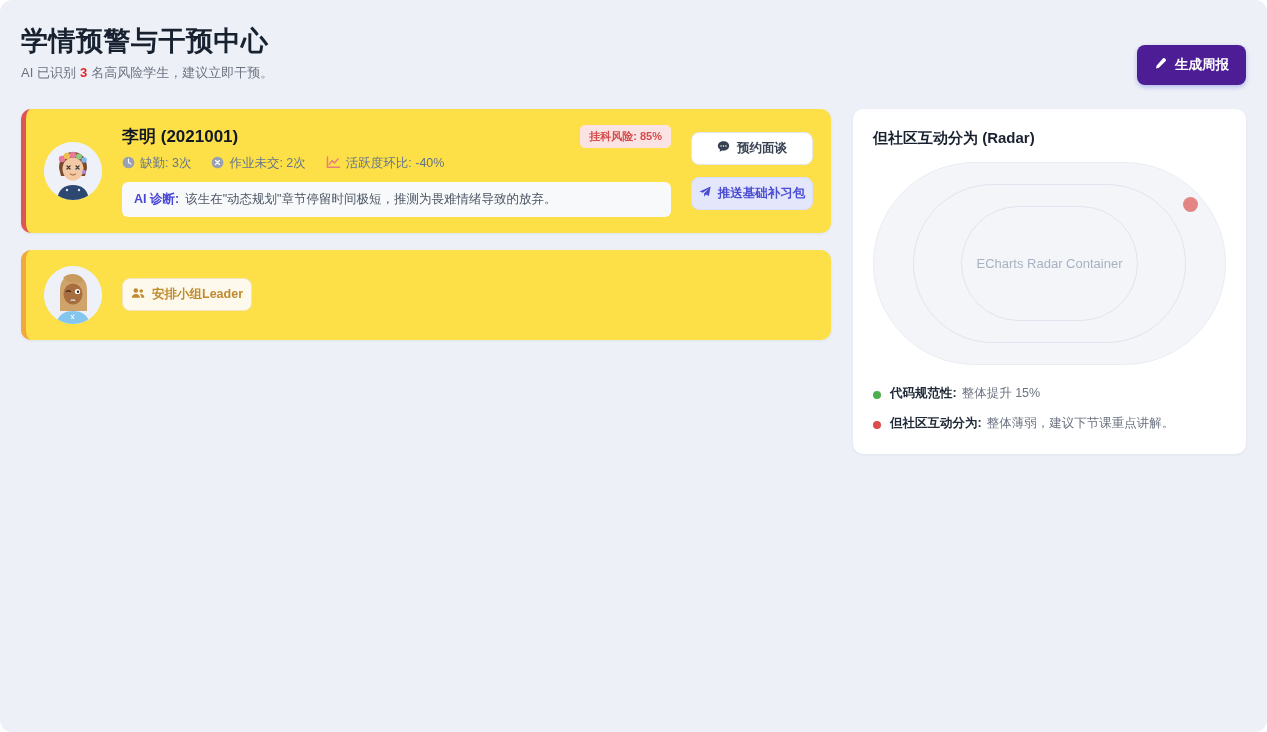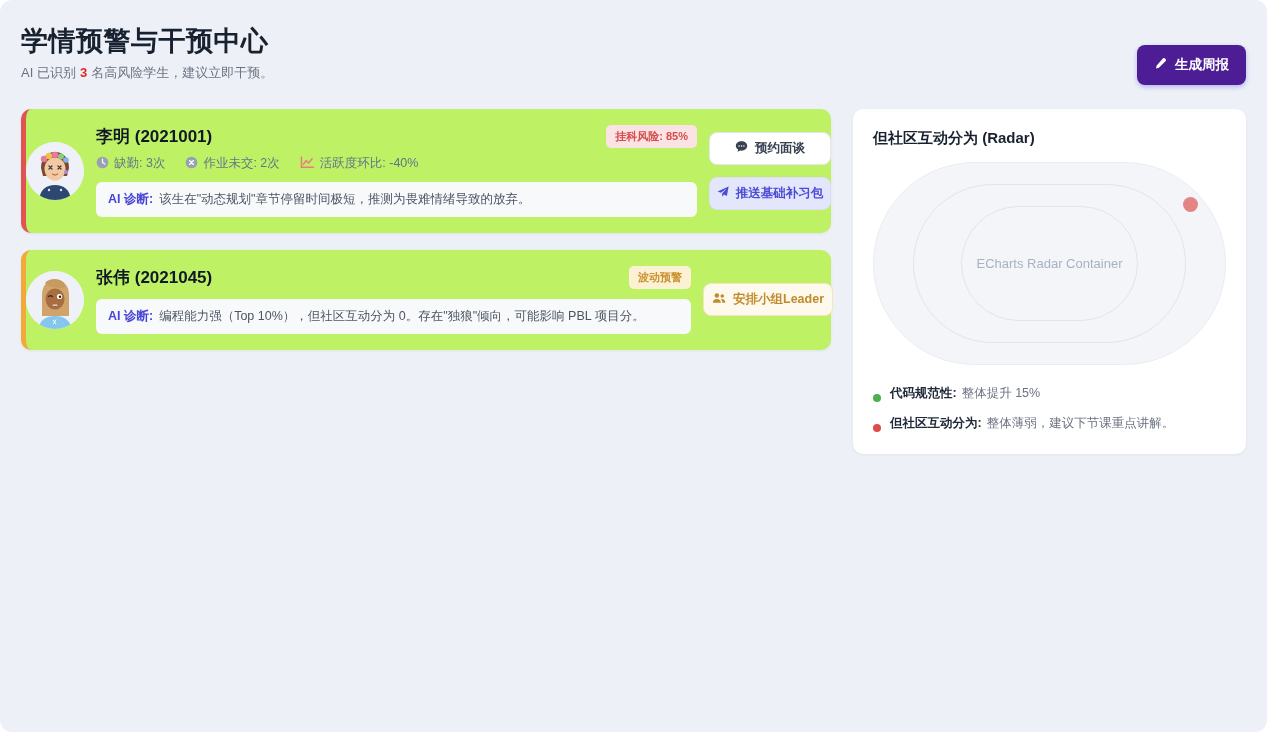--- a/index.html
+++ b/index.html
@@ -25,22 +25,22 @@
     font-family:inherit;
   }
 
   
   .main { display:flex; gap:22px; margin-top:24px; align-items:flex-start; }
   .left-col { flex:1; display:flex; flex-direction:column; gap:17px; }
   .right-col { width:393px; }
 
   
   .student-card {
-    background:#bef264; border-radius:10px; padding:16px 0;
-    display:flex; align-items:center; gap:12px;
+    background:#fde047; border-radius:10px; padding:16px 18px;
+    display:flex; align-items:center; gap:20px;
     box-shadow:0 1px 3px rgba(30,41,59,.07);
   }
   .risk-high { border-left:5px solid #e05454; }
   .risk-mid  { border-left:5px solid #f2a93b; }
 
   .avatar { width:58px; height:58px; border-radius:50%; background:#eef1f8; overflow:hidden; flex:none; }
 
   .card-body { flex:1; min-width:0; }
   .name-row { display:flex; justify-content:space-between; align-items:flex-start; }
   .student-name { font-size:17px; font-weight:bold; color:#111827; }
@@ -84,21 +84,21 @@
   .radar-placeholder-text {
     position:absolute; inset:0; display:flex; align-items:center; justify-content:center;
     font-size:13px; color:#a9b2c2;
   }
   .radar-dot {
     position:absolute; width:15px; height:15px; border-radius:50%;
     background:#e48585; right:28px; top:35px;
   }
 
   .insights { margin-top:20px; }
-  .insight { display:flex; align-items:flex-end; gap:9px; font-size:12.5px; margin-bottom:13px; }
+  .insight { display:flex; align-items:center; gap:9px; font-size:12.5px; margin-bottom:13px; }
   .insight:last-child { margin-bottom:2px; }
   .dot { width:8px; height:8px; border-radius:50%; flex:none; margin-top:3px; }
   .dot-green { background:#4caf50; }
   .dot-red { background:#dd4b4b; }
   .insight-label { font-weight:bold; color:#1f2937; margin-right:5px; }
   .insight-text { color:#6b7280; }
 </style>
 </head>
 <body>
 
@@ -222,29 +222,20 @@
             <circle cx="34" cy="25.7" r="1.2" fill="#2d1c0e"></circle>
             <path d="M25.5 33.5a4 3.2 0 0 0 7 0z" fill="#5d3319"></path>
             <path d="M26.5 33.5h5v1.2h-5z" fill="#fff"></path>
             <path d="M12 58c2-9 8-13 17-13s15 4 17 13z" fill="#85c6ee"></path>
             <g stroke="#fff" stroke-width="1" fill="none">
               <path d="M27 49l3 4M30 48.5l-2.5 4.5"></path>
             </g>
           </svg>
         </div>
 
-        <div class="card-body">
-          <div class="name-row">
-            <span class="student-name">张伟 (2021045)</span>
-            <span class="badge badge-amber">波动预警</span>
-          </div>
-          <div class="diag-box">
-            <span class="diag-label">AI 诊断:</span><span>编程能力强（Top 10%），但社区互动分为 0。存在"独狼"倾向，可能影响 PBL 项目分。</span>
-          </div>
-        </div>
 
         <div class="actions-col" style="width:128px">
           <button class="btn-soft btn-amber">
             <span>
               <svg width="14" height="12" viewBox="0 0 16 14" fill="#c08a2d">
                   <circle cx="5.5" cy="4" r="2.6"></circle>
                   <path d="M.8 12.5c0-2.8 2.1-4.4 4.7-4.4s4.7 1.6 4.7 4.4z"></path>
                   <circle cx="11.8" cy="4.6" r="2.1"></circle>
                   <path d="M11.2 8.3c2.4 0 4.2 1.5 4.2 4.2h-3.5c0-1.7-.6-3-1.8-3.9z"></path>
                 </svg>

